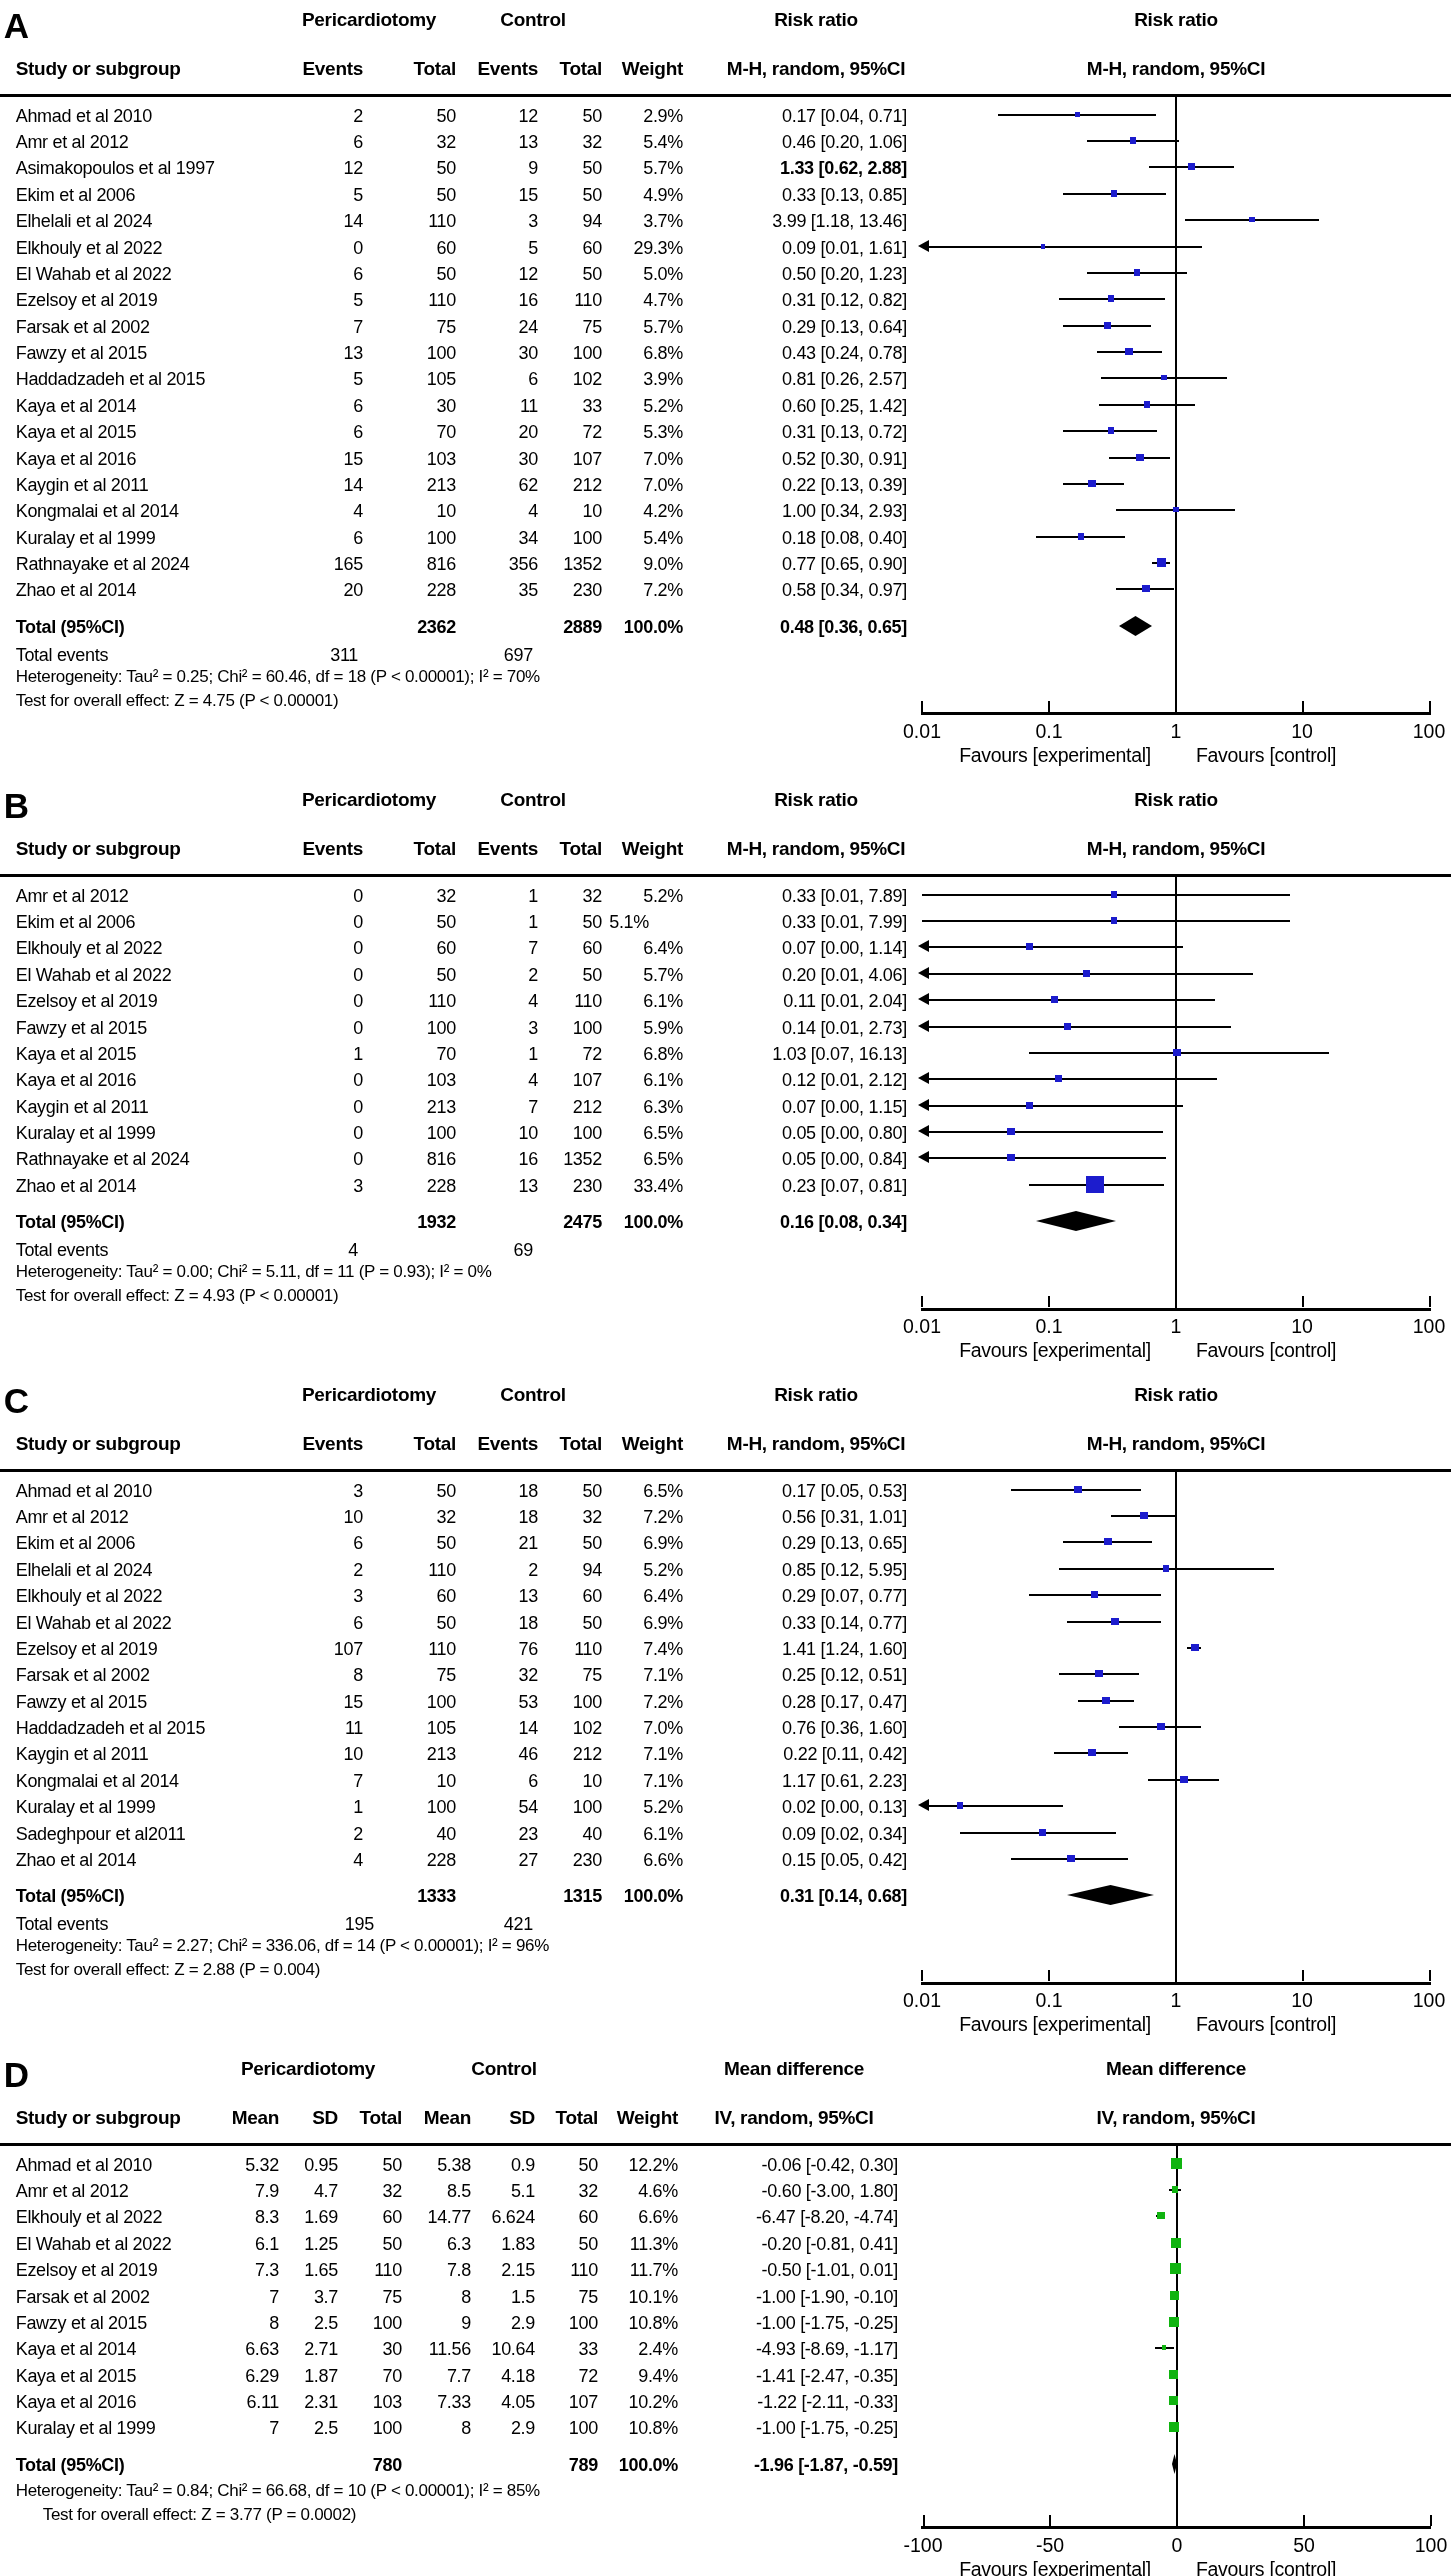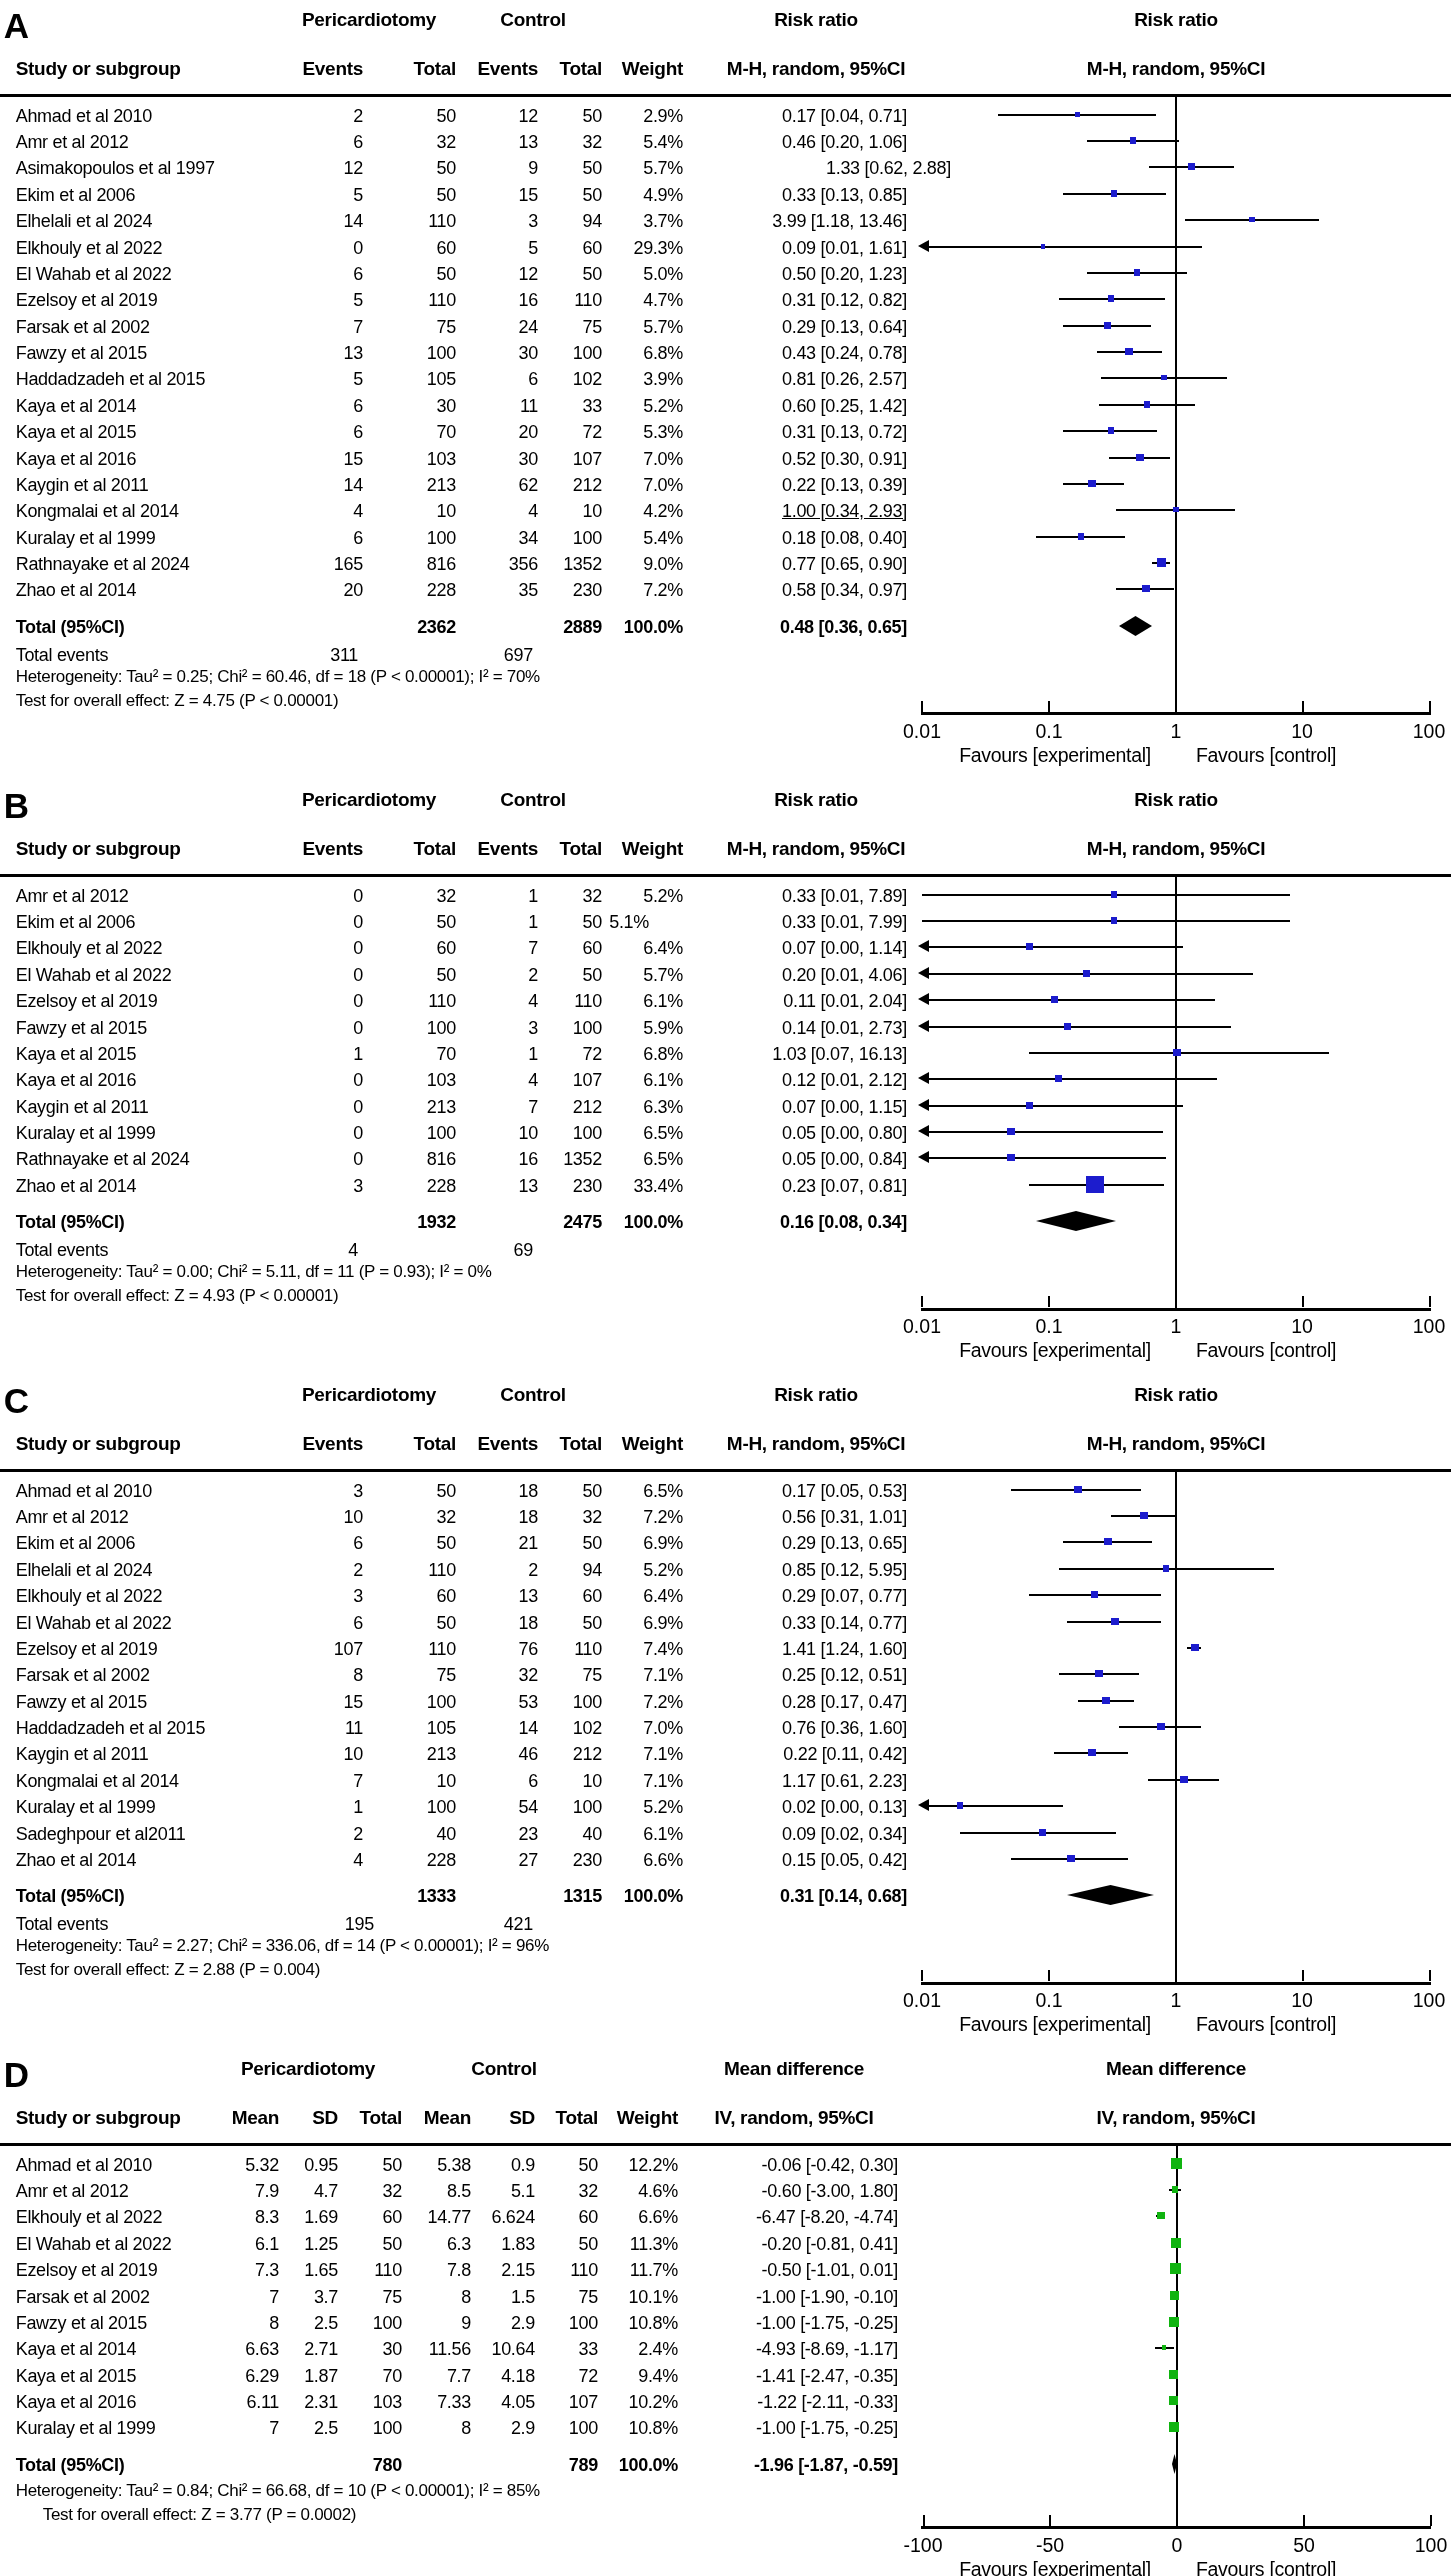--- a/index.html
+++ b/index.html
@@ -73,21 +73,21 @@
           <div class="ciline" style="left: 1087px; width: 92px; top: 12px;"></div>
           <div class="marker" style="left: 1130px; top: 9.4px; width: 6.3px; height: 6.3px; background: rgb(28, 28, 205);"></div>
         </div>
         <div class="frow" style="top: 154px;">
           <div class="study">Asimakopoulos et al 1997</div>
           <div class="cellv" style="left: 363px;">12</div>
           <div class="cellv" style="left: 456px;">50</div>
           <div class="cellv" style="left: 538px;">9</div>
           <div class="cellv" style="left: 602px;">50</div>
           <div class="cellv" style="left: 683px;">5.7%</div>
-          <div class="cellv" style="left: 951px;">1.33 [0.62, 2.88]</div>
+          <div class="cellv" style="left: 907px; font-weight: bold;">1.33 [0.62, 2.88]</div>
           <div class="ciline" style="left: 1149px; width: 85px; top: 12px;"></div>
           <div class="marker" style="left: 1188px; top: 9px; width: 7px; height: 7px; background: rgb(28, 28, 205);"></div>
         </div>
         <div class="frow" style="top: 181px;">
           <div class="study">Ekim et al 2006</div>
           <div class="cellv" style="left: 363px;">5</div>
           <div class="cellv" style="left: 456px;">50</div>
           <div class="cellv" style="left: 538px;">15</div>
           <div class="cellv" style="left: 602px;">50</div>
           <div class="cellv" style="left: 683px;">4.9%</div>
@@ -217,21 +217,21 @@
           <div class="ciline" style="left: 1063px; width: 61px; top: 12px;"></div>
           <div class="marker" style="left: 1088px; top: 8.8px; width: 7.5px; height: 7.5px; background: rgb(28, 28, 205);"></div>
         </div>
         <div class="frow" style="top: 497px;">
           <div class="study">Kongmalai et al 2014</div>
           <div class="cellv" style="left: 363px;">4</div>
           <div class="cellv" style="left: 456px;">10</div>
           <div class="cellv" style="left: 538px;">4</div>
           <div class="cellv" style="left: 602px;">10</div>
           <div class="cellv" style="left: 683px;">4.2%</div>
-          <div class="cellv" style="left: 907px; text-decoration: underline;">1.00 [0.34, 2.93]</div>
+          <div class="cellv" style="left: 907px;">1.00 [0.34, 2.93]</div>
           <div class="ciline" style="left: 1116px; width: 119px; top: 12px;"></div>
           <div class="marker" style="left: 1173px; top: 9.7px; width: 5.7px; height: 5.7px; background: rgb(28, 28, 205);"></div>
         </div>
         <div class="frow" style="top: 524px;">
           <div class="study">Kuralay et al 1999</div>
           <div class="cellv" style="left: 363px;">6</div>
           <div class="cellv" style="left: 456px;">100</div>
           <div class="cellv" style="left: 538px;">34</div>
           <div class="cellv" style="left: 602px;">100</div>
           <div class="cellv" style="left: 683px;">5.4%</div>

